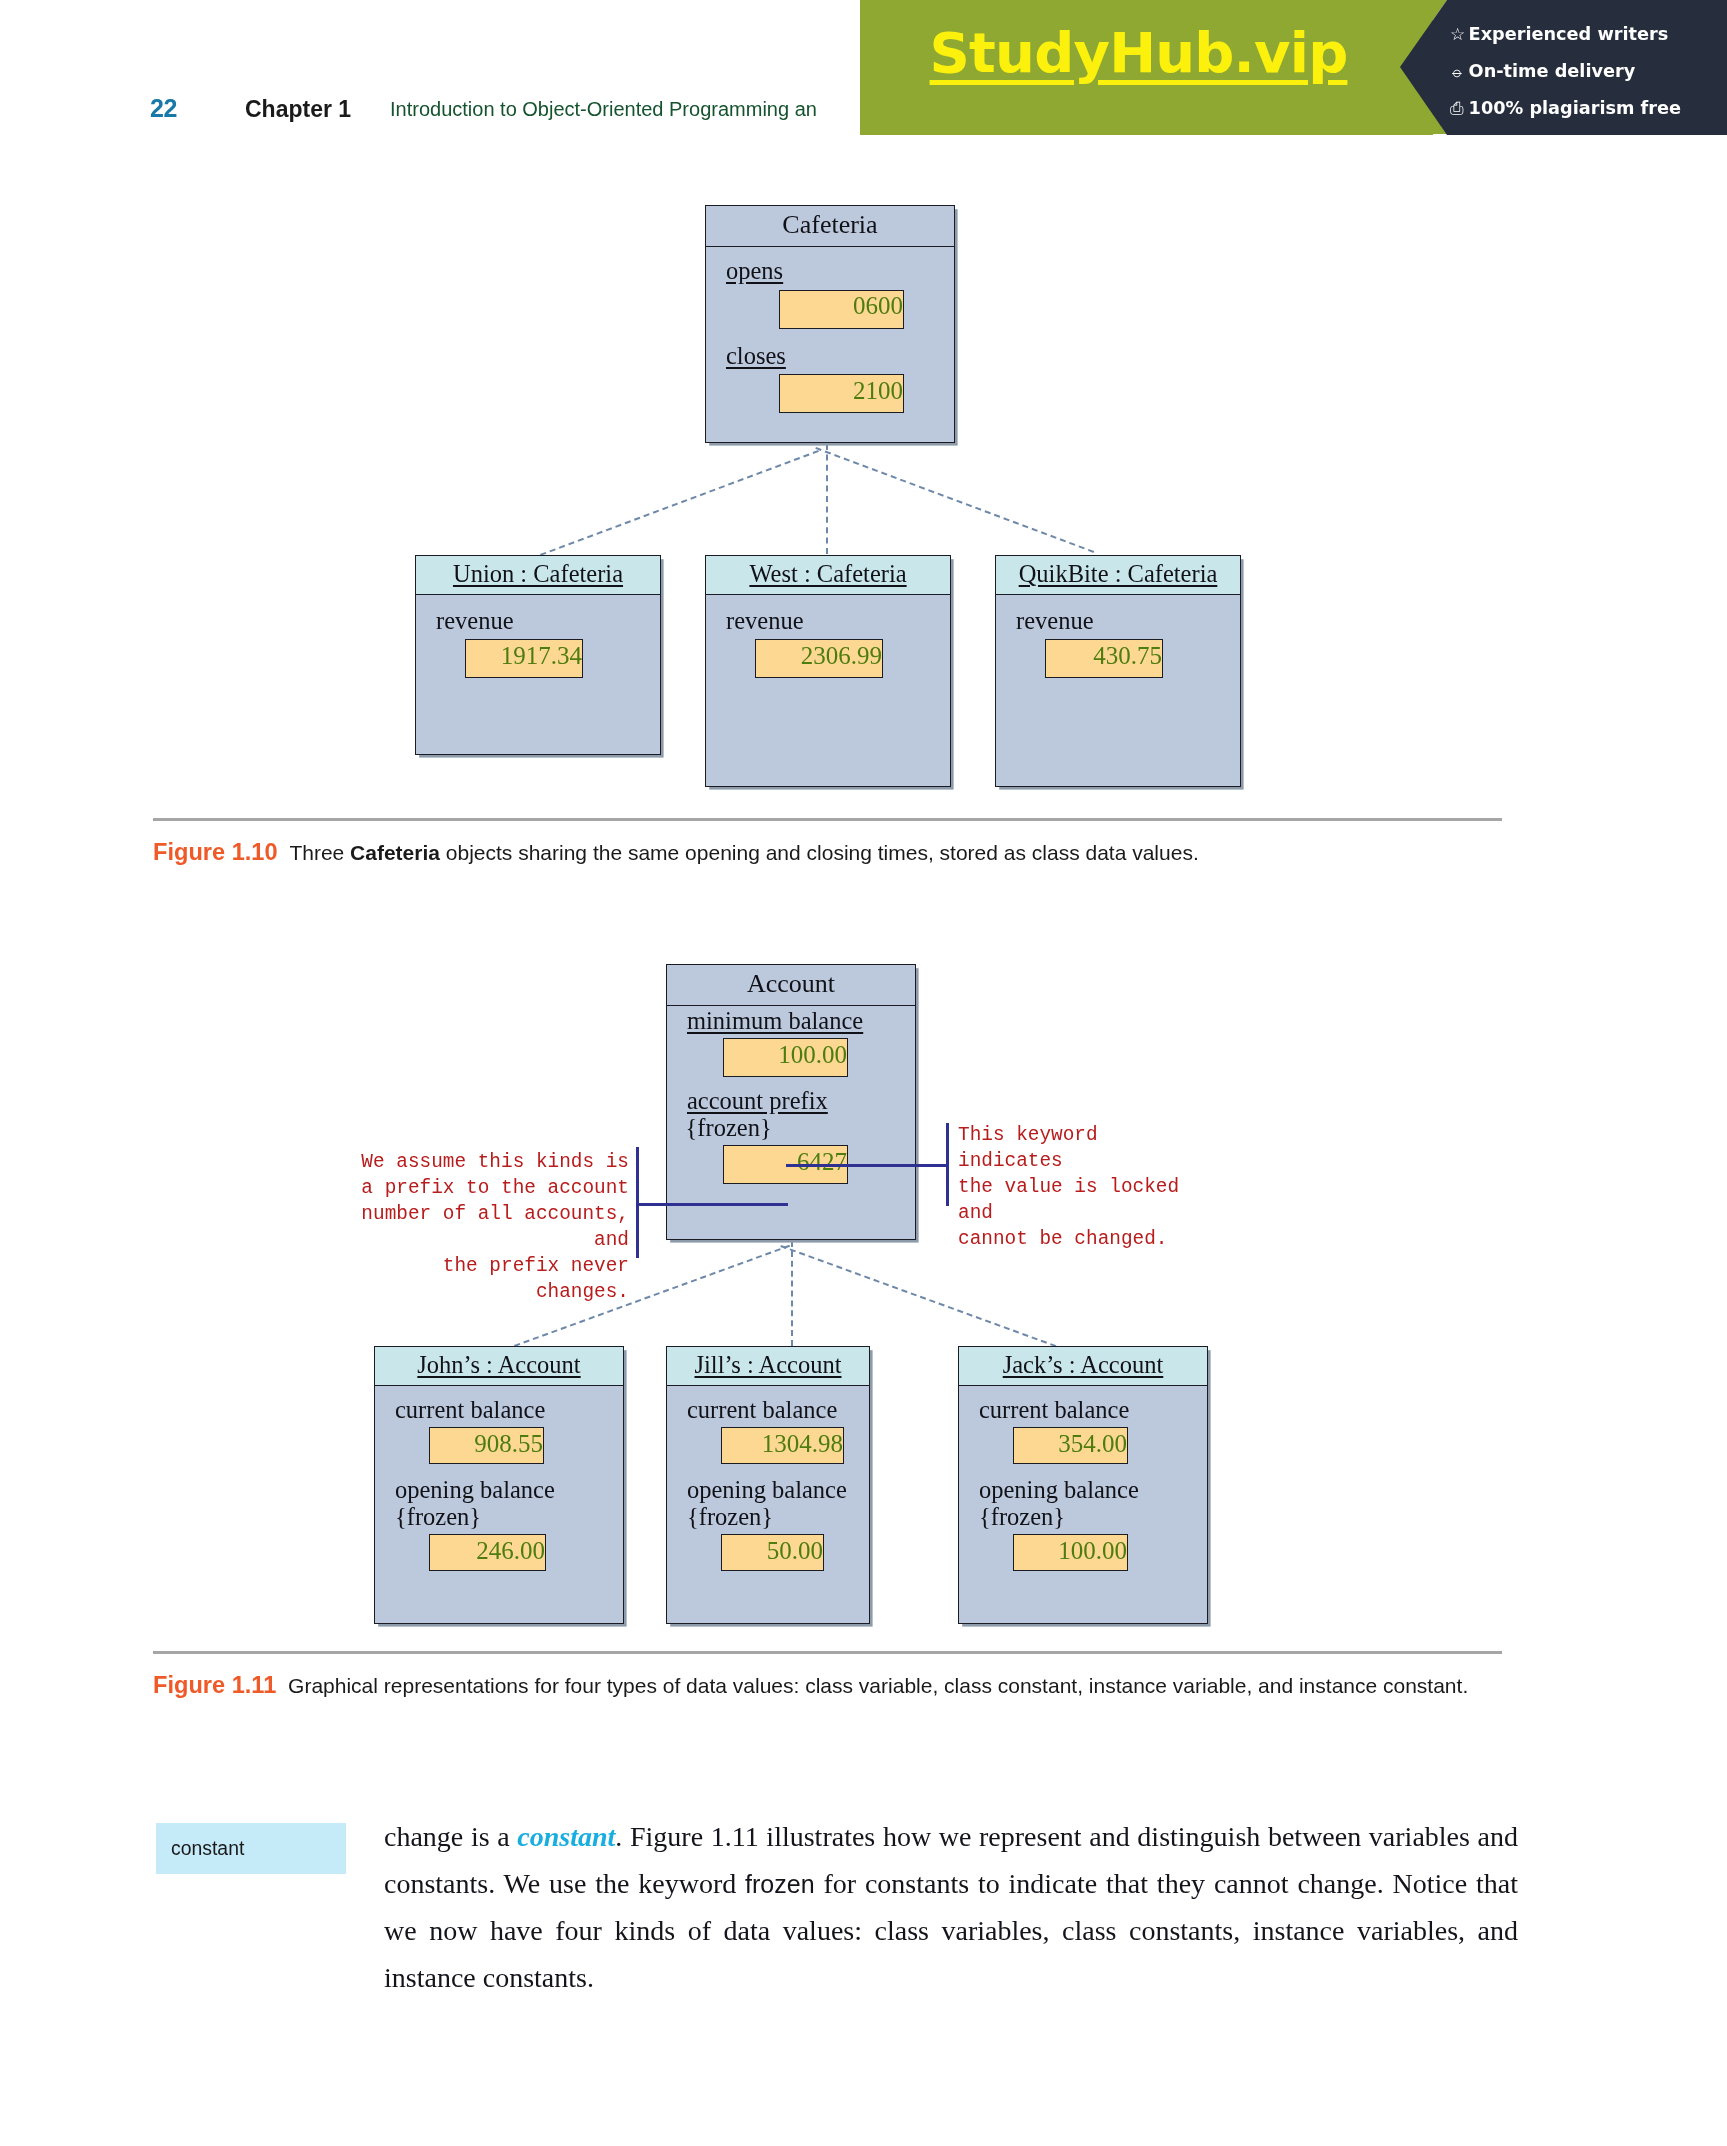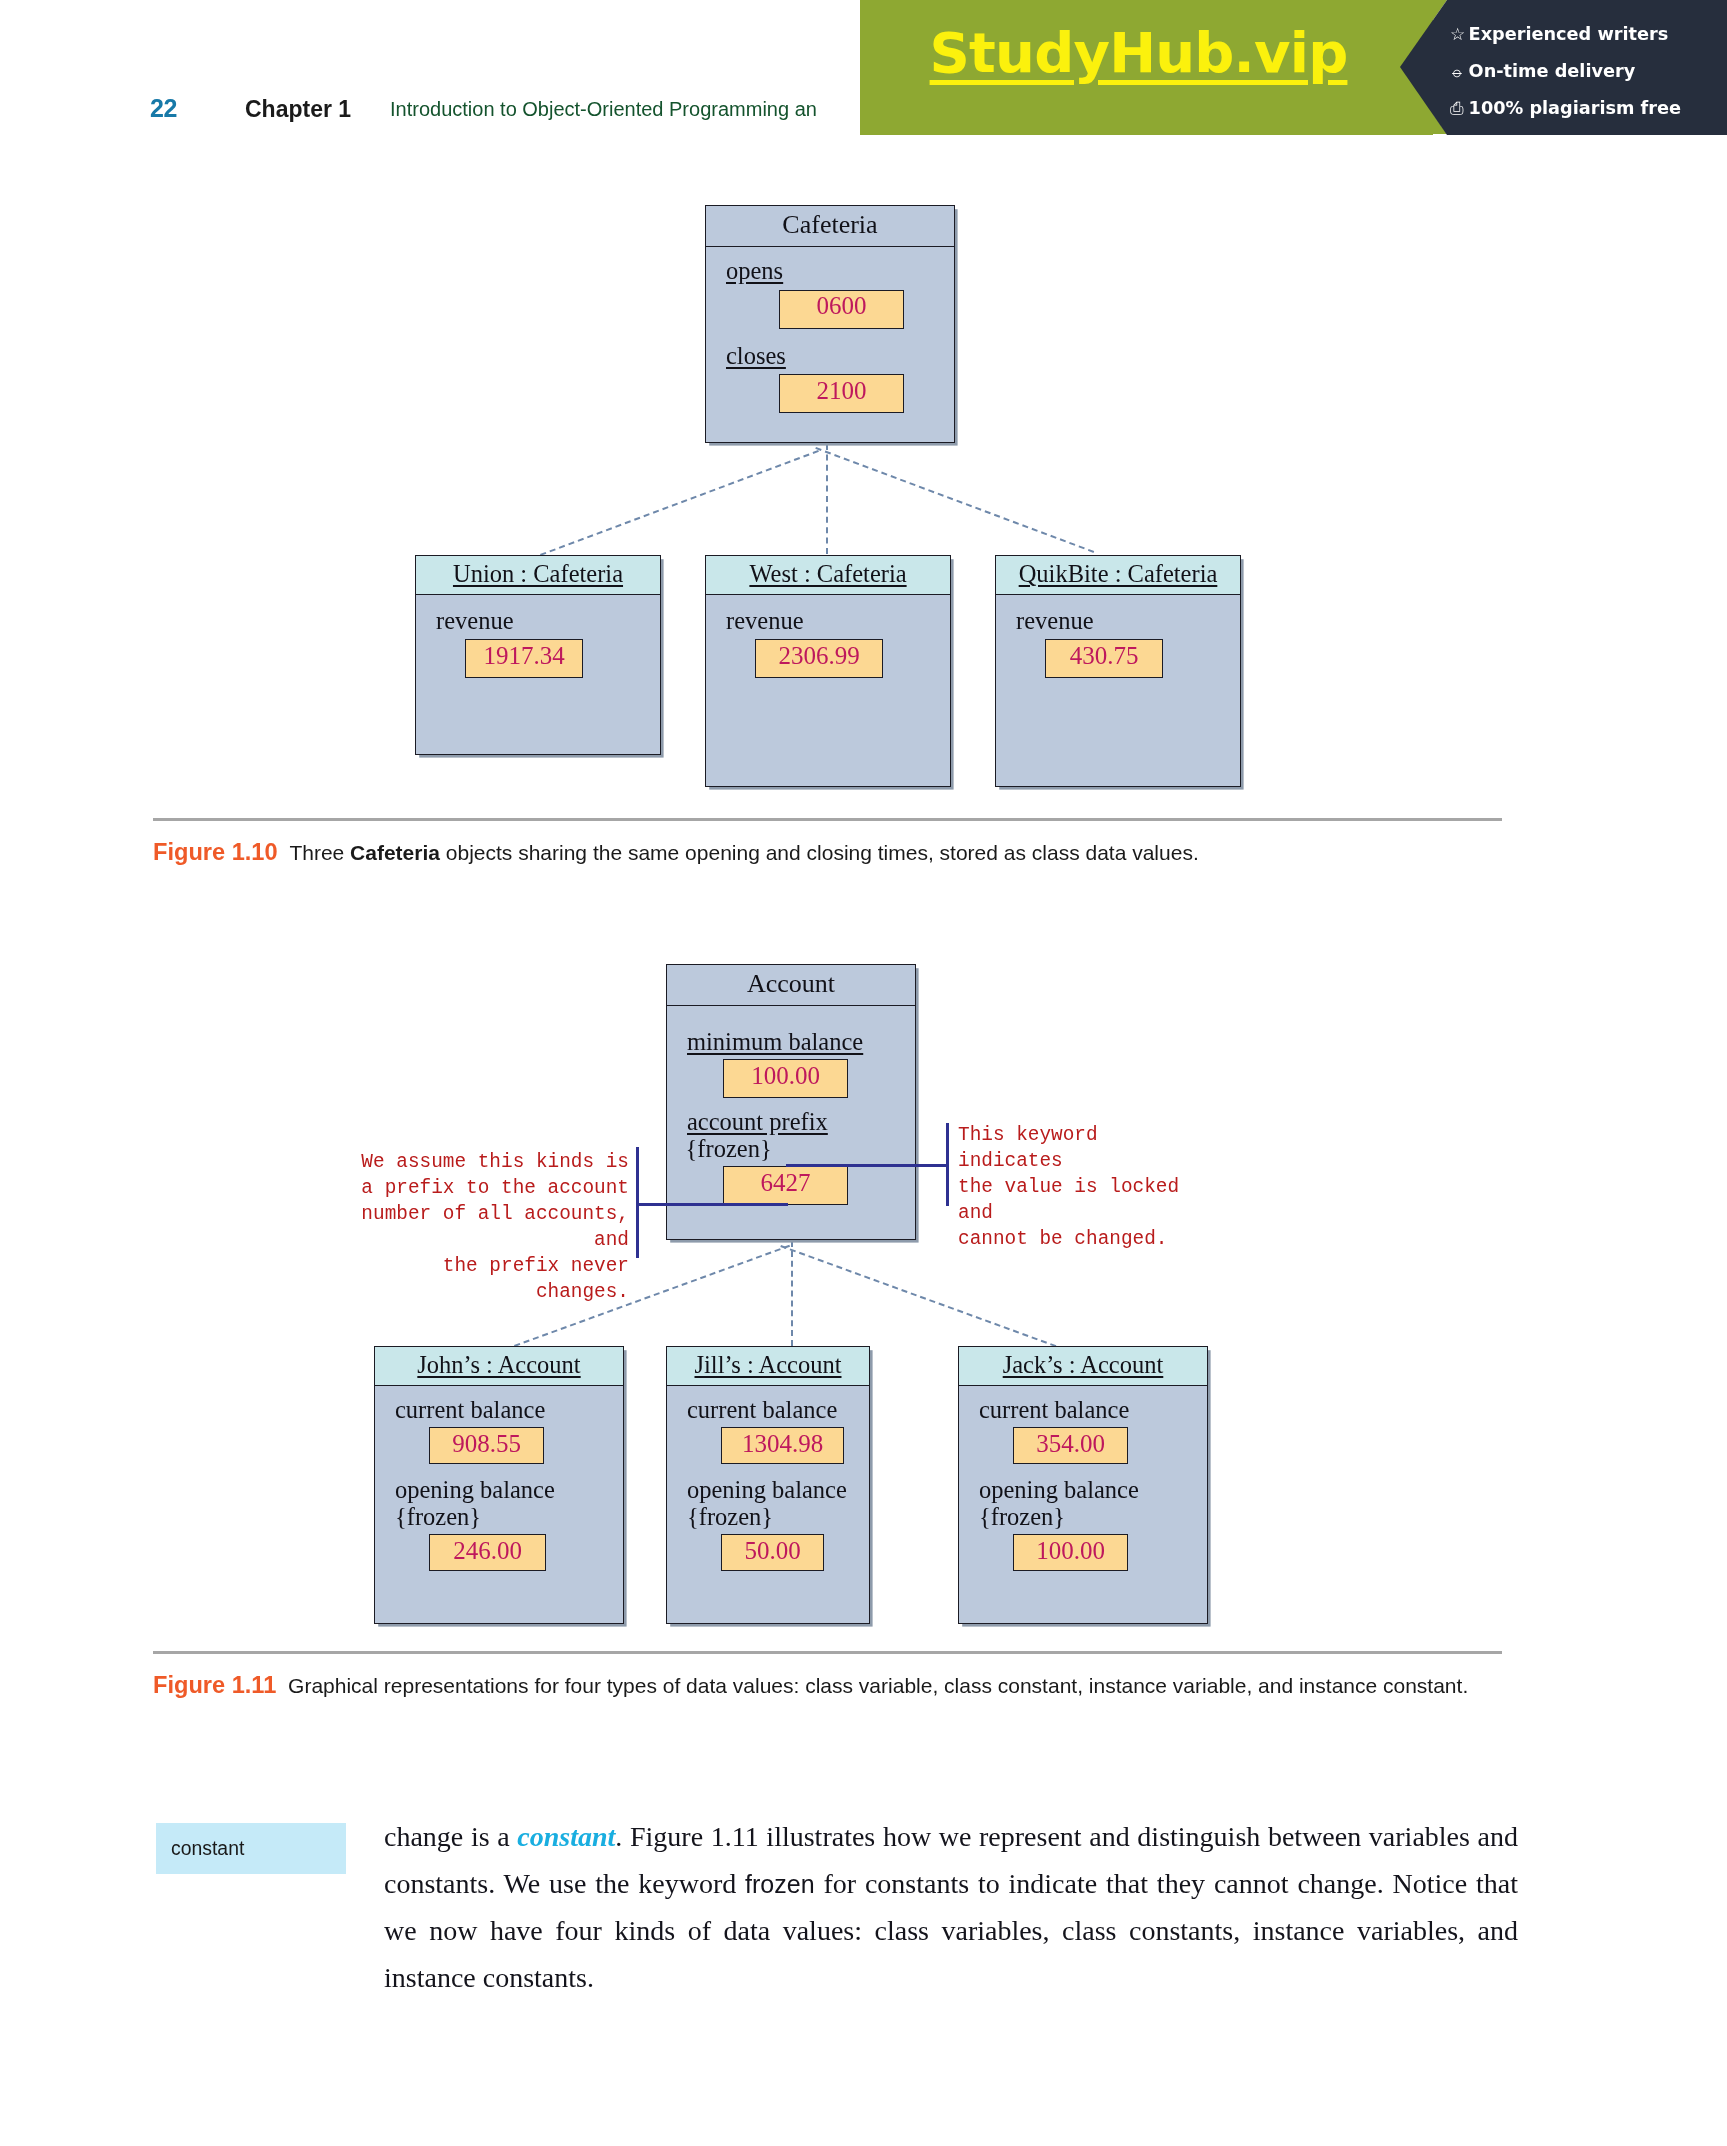--- a/index.html
+++ b/index.html
@@ -143,24 +143,24 @@
   .attr.under {
     display: inline-block;
     text-decoration: underline;
     text-underline-offset: 2.5px;
     padding-left: 0;
   }
   .attr-wrap { padding-left: 20px; }
   .valbox {
     border: 1.7px solid #1b1b24;
     background: #fcd893;
-    text-align: center;
+    text-align: right;
     font-family: "Liberation Serif", serif;
     font-size: 25px;
-    color: #be185d;
+    color: #4d7c0f;
     box-sizing: border-box;
     padding: 1.7px 0 4.2px 0;
   }
 
   
   .dash-line {
     position: absolute;
     height: 0;
     border-top: 2.5px dashed #6e88aa;
     transform-origin: 0 0;
@@ -305,21 +305,21 @@
 </div>
 
 <div id="fig111">
 
   <div class="dash-line" style="left:791px; top:1241px; width:0; height:105px; border-top:none; border-left:2.5px dashed #6e88aa;"></div>
   <div class="dash-line" style="left:514px; top:1345px; width:293px; transform: rotate(-20.0deg); transform-origin: 0 0;"></div>
   <div class="dash-line" style="left:781px; top:1245px; width:293px; transform: rotate(20.0deg); transform-origin: 0 0;"></div>
 
   <div class="uml-box classbox" style="left:666px; top:964px; width:250px; height:276px;">
     <div class="uml-title">Account</div>
-    <div class="attr-wrap" style="margin-top:22px;">
+    <div class="attr-wrap" style="margin-top:1px;">
       <span class="attr under">minimum balance</span>
     </div>
     <div class="valbox" style="margin:3.4px 0 0 56px; width:125px; height:39px;">100.00</div>
     <div class="attr-wrap" style="margin-top:10px;">
       <span class="attr under">account prefix</span>
     </div>
     <div class="attr" style="padding-left:18.6px;">{frozen}</div>
     <div class="valbox" style="margin:3.4px 0 0 56px; width:125px; height:39px;">6427</div>
   </div>
 

